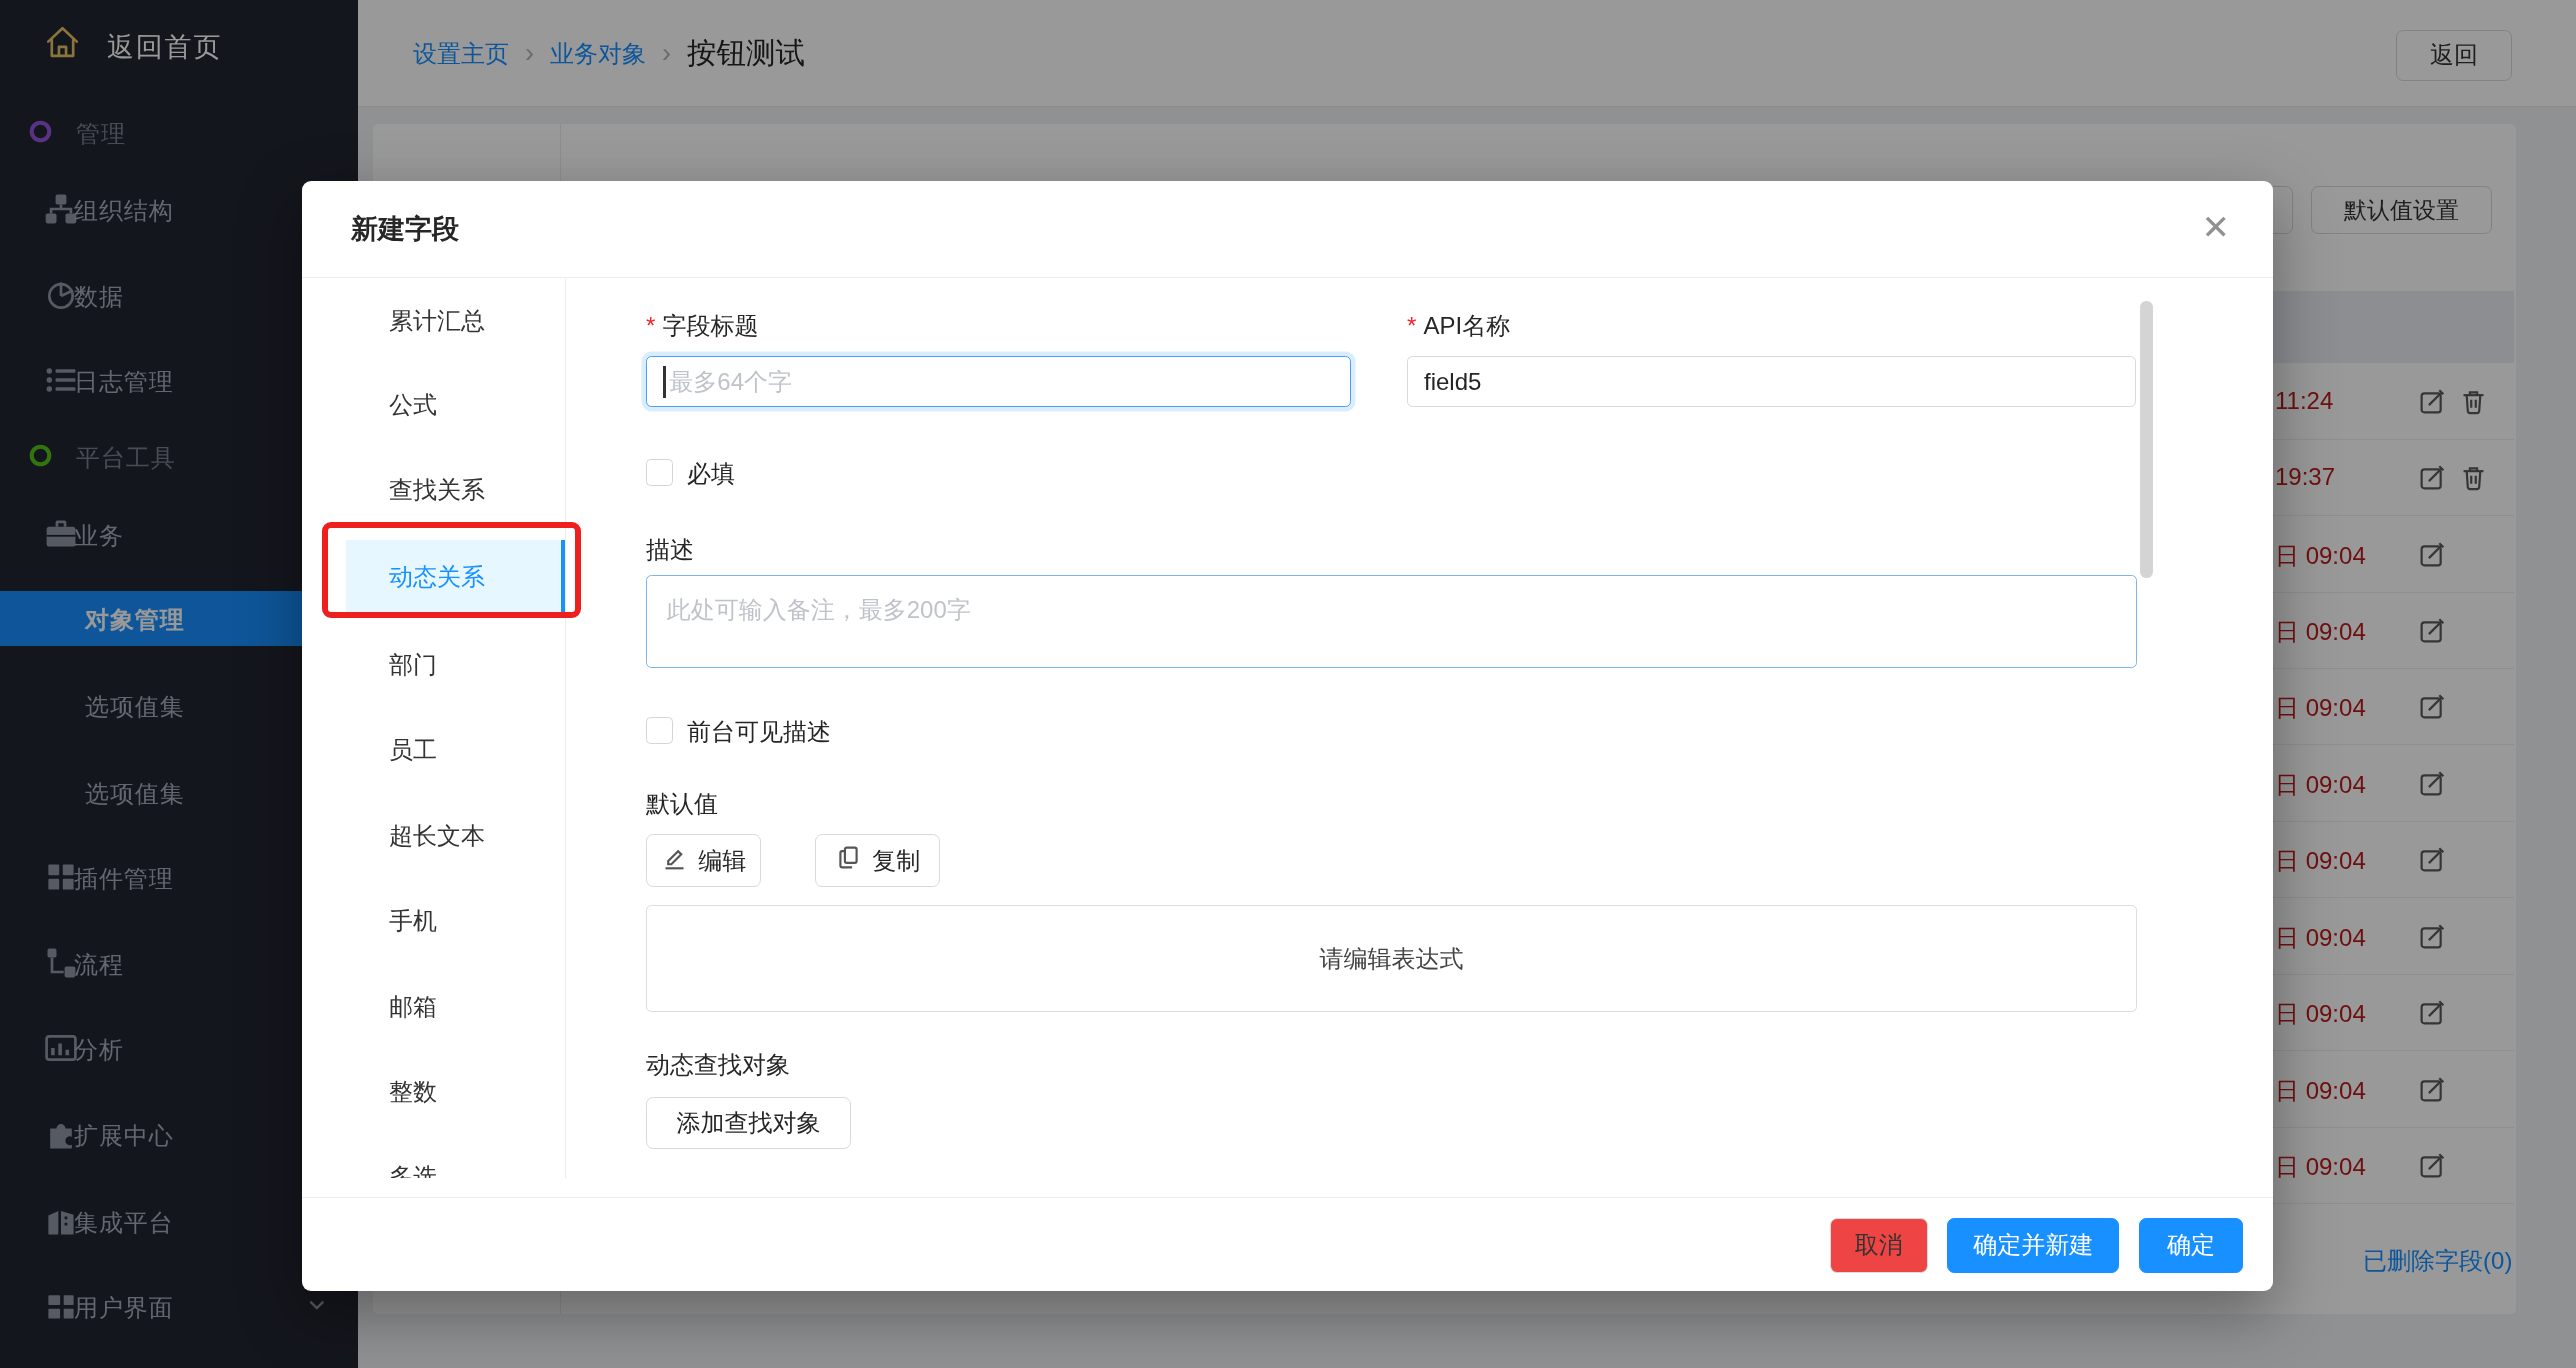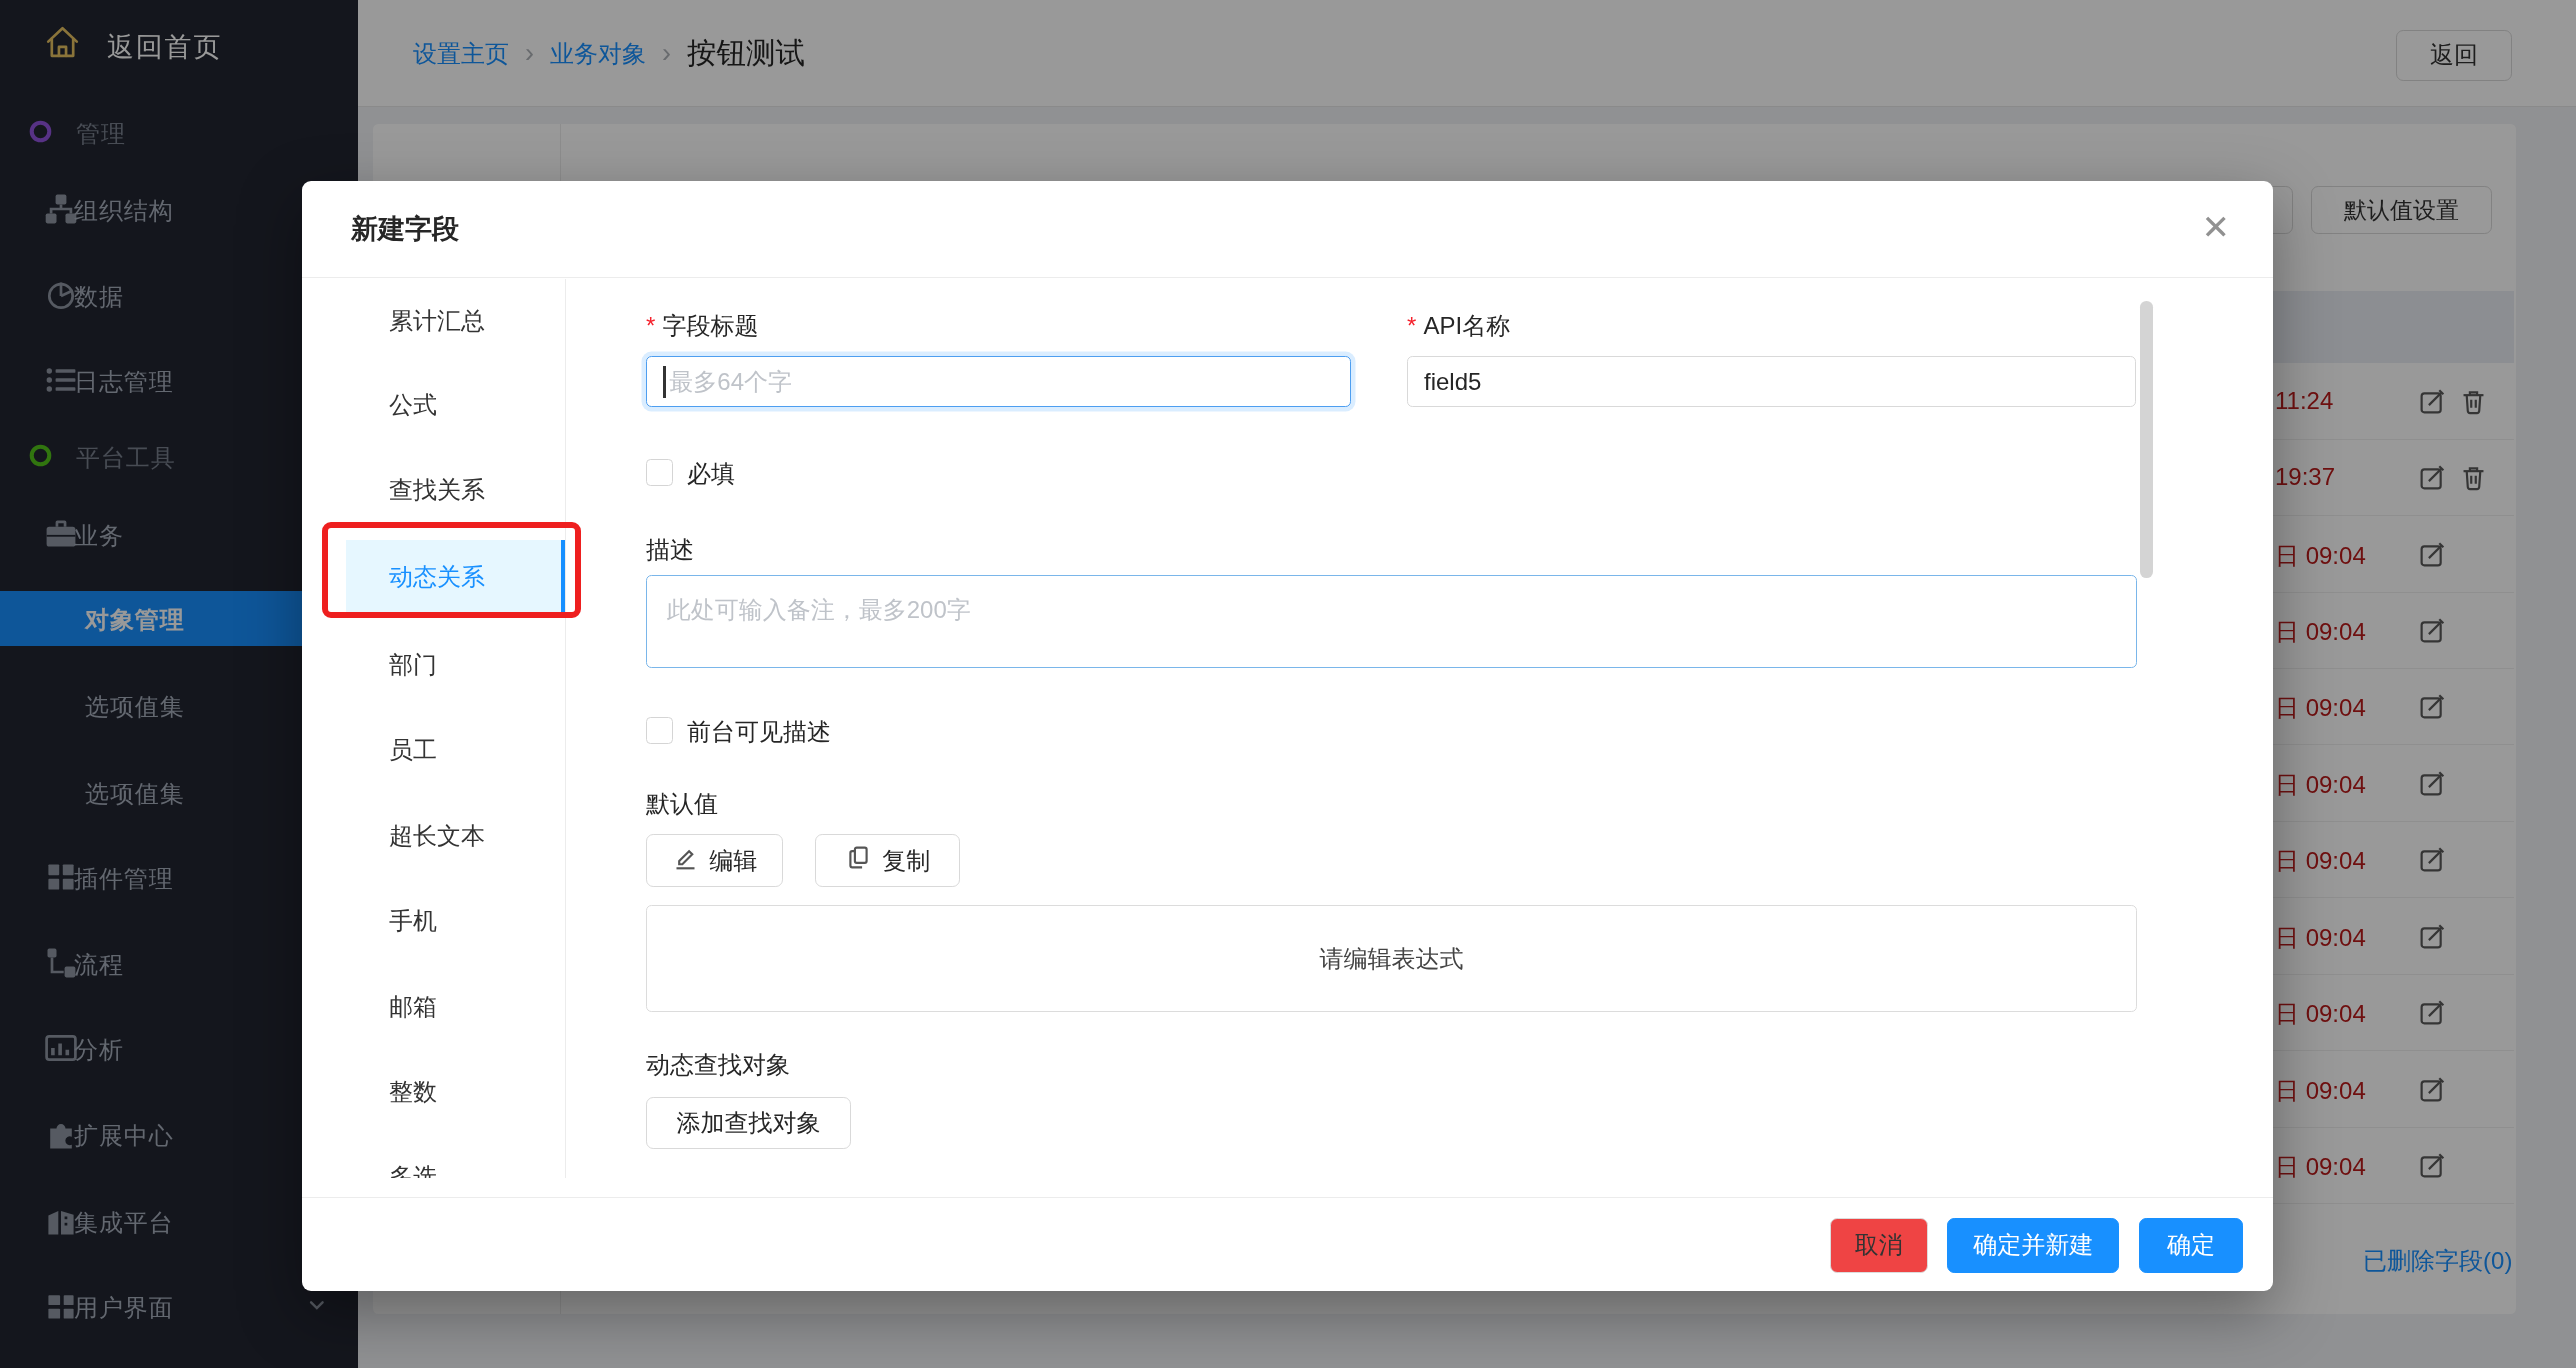--- a/index.html
+++ b/index.html
@@ -382,28 +382,28 @@
 
       <div class="form-label" style="left:344px;top:353px;">描述</div>
       <div class="f-textarea">
         <span class="placeholder">此处可输入备注，最多200字</span>
       </div>
 
       <div class="f-checkbox" style="left:344px;top:536px;"></div>
       <div class="cb-label" style="left:385px;top:535px;">前台可见描述</div>
 
       <div class="form-label" style="left:344px;top:607px;">默认值</div>
-      <div class="mini-btn" style="left:344px;width:137px;">
+      <div class="mini-btn" style="left:344px;width:115px;">
         <span id="icon-edit"><svg viewBox="0 0 30 30" width="27" height="27" fill="none" stroke="#555" stroke-width="2.4">
               <path d="M8 19 L19 8 l3.5 3.5 L11.5 22.5 H8 z"></path>
               <path d="M5 27 h20"></path>
             </svg></span>
         <span>编辑</span>
       </div>
-      <div class="mini-btn" style="left:513px;width:145px;">
+      <div class="mini-btn" style="left:513px;width:125px;">
         <span id="icon-copy"><svg viewBox="0 0 30 30" width="27" height="27" fill="none" stroke="#555" stroke-width="2.4">
               <rect x="11" y="4" width="13" height="17" rx="2"></rect>
               <path d="M11 8 H8 a2 2 0 0 0 -2 2 v14 a2 2 0 0 0 2 2 h11"></path>
             </svg></span>
         <span>复制</span>
       </div>
 
       <div class="expr-box">请编辑表达式</div>
 
       <div class="form-label" style="left:344px;top:868px;">动态查找对象</div>

